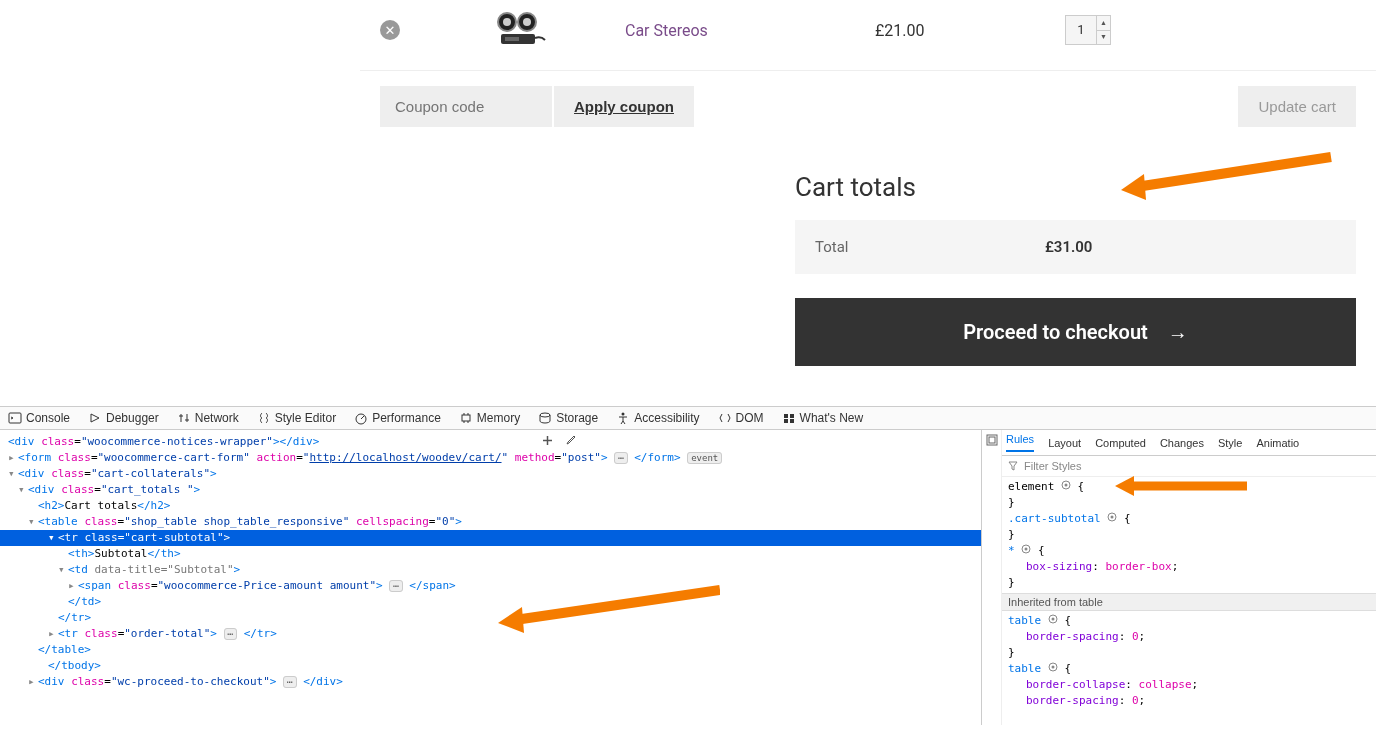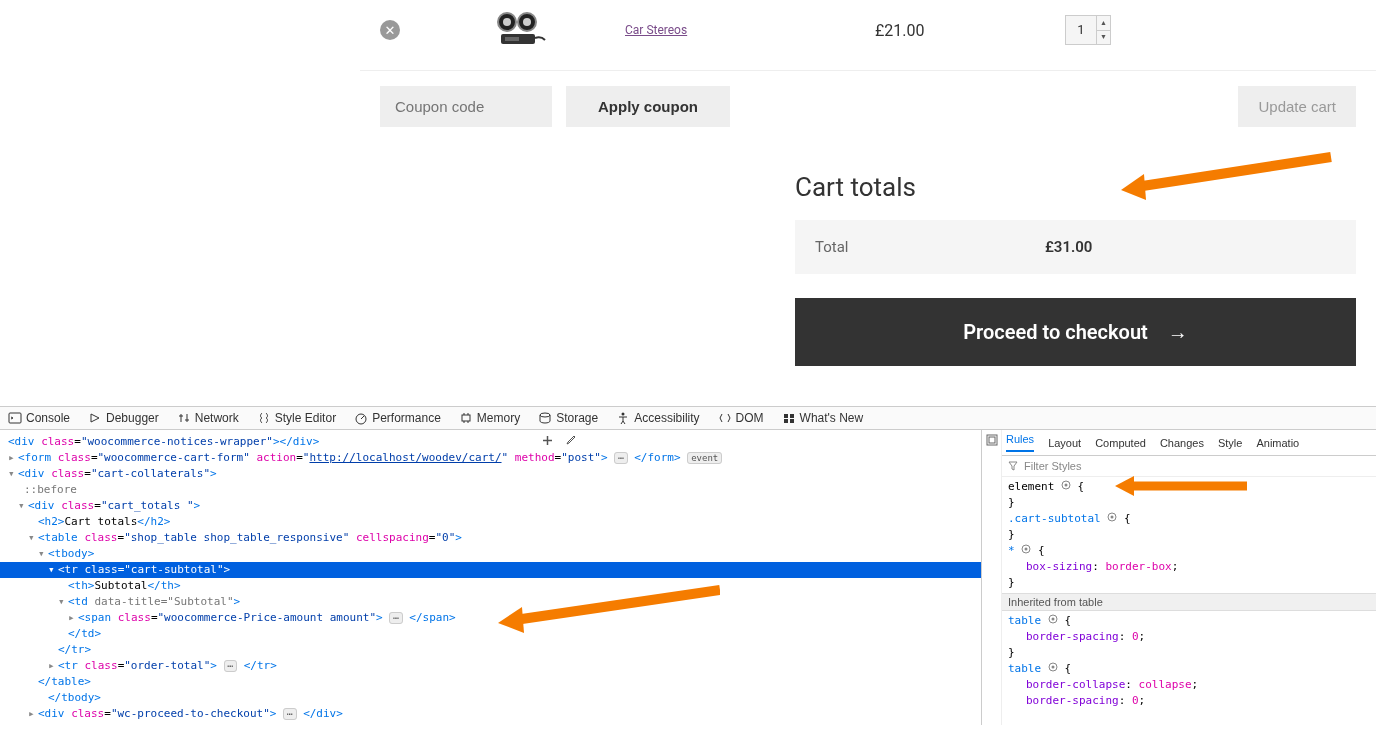--- a/index.html
+++ b/index.html
@@ -2,30 +2,30 @@
 <html><head>
 <meta charset="utf-8">
 <style>
 * { box-sizing: border-box; margin: 0; padding: 0; }
 body { font-family: -apple-system, BlinkMacSystemFont, "Segoe UI", Roboto, sans-serif; font-size: 14px; background: #fff; }
 .top-cart { background: #fff; padding: 0 0 0 360px; }
 .cart-row { display: flex; align-items: center; padding: 10px 20px 20px 20px; border-bottom: 1px solid #eee; }
 .remove-btn { width: 20px; height: 20px; border-radius: 50%; background: #999; color: #fff; display: flex; align-items: center; justify-content: center; font-size: 13px; cursor: pointer; margin-right: 90px; }
 .thumb { width: 60px; height: 40px; margin-right: 75px; display: flex; align-items: center; justify-content: center; }
 .thumb svg { width: 55px; height: 40px; }
-.product-link { color: #7a4c8a; text-decoration: underline; font-size: 12px; margin-right: 150px; width: 100px; }
+.product-link { color: #7a4c8a; font-size: 16px; margin-right: 150px; width: 100px; }
 .price { color: #333; font-size: 16px; margin-right: 120px; width: 70px; }
 .qty-box { display: flex; align-items: stretch; border: 1px solid #ccc; background: #f5f5f5; height: 30px; }
 .qty-val { width: 30px; text-align: center; line-height: 28px; font-size: 13px; color: #333; }
 .qty-spin { width: 14px; display: flex; flex-direction: column; border-left: 1px solid #ccc; }
 .qty-spin div { flex: 1; display: flex; align-items: center; justify-content: center; font-size: 7px; color: #555; border-bottom: 1px solid #ccc; cursor: pointer; }
 .qty-spin div:last-child { border-bottom: none; }
 .actions-row { display: flex; padding: 15px 20px; align-items: center; }
 .coupon-input { background: #eee; border: none; padding: 12px 15px; font-size: 15px; color: #999; width: 172px; }
-.apply-btn { background: #eee; border: none; padding: 12px 32px; font-size: 15px; font-weight: 600; color: #333; cursor: pointer; margin-left: 14px; }
+.apply-btn { background: #eee; border: none; padding: 12px 20px; font-size: 15px; font-weight: 600; color: #333; cursor: pointer; margin-left: 2px; text-decoration: underline; }
 .update-btn { background: #eee; border: none; padding: 12px 20px; font-size: 15px; color: #999; margin-left: auto; cursor: pointer; }
 .totals-wrap { padding: 30px 20px 40px 435px; position: relative; }
 .totals-title { font-size: 26px; color: #333; margin-bottom: 18px; font-weight: 400; }
 .totals-row { display: flex; background: #f5f5f5; padding: 18px 20px; }
 .totals-label { color: #666; font-size: 15px; width: 230px; }
 .totals-value { color: #333; font-weight: 600; font-size: 15px; }
 .checkout-btn { background: #333; color: #fff; padding: 22px; text-align: center; font-size: 20px; font-weight: 600; margin-top: 24px; cursor: pointer; display: flex; align-items: center; justify-content: center; gap: 20px; }
 .arrow-anno { position: absolute; pointer-events: none; }
 .arrow1 { top: 10px; right: 40px; }
 .arrow-svg { width: 220px; height: 50px; }
@@ -196,25 +196,23 @@
         <svg viewBox="0 0 13 13">
             <path d="M6.5 2 L6.5 11 M2 6.5 L11 6.5" stroke="#555" stroke-width="1.5"></path>
           </svg>
         <svg viewBox="0 0 13 13">
             <path d="M10 2 L11 3 L5 9 L3 10 L4 8 Z" fill="none" stroke="#555"></path>
           </svg>
       </div>
       <div class="dom-line" style="padding-left:8px"><span class="t-blue">&lt;div</span> <span class="t-attr">class</span>=<span class="t-attrv">"woocommerce-notices-wrapper"</span><span class="t-blue">&gt;&lt;/div&gt;</span></div>
       <div class="dom-line" style="padding-left:8px"><span class="twisty">▸</span><span class="t-blue">&lt;form</span> <span class="t-attr">class</span>=<span class="t-attrv">"woocommerce-cart-form"</span> <span class="t-attr">action</span>=<span class="t-attrv">"<u>http://localhost/woodev/cart/</u>"</span> <span class="t-attr">method</span>=<span class="t-attrv">"post"</span><span class="t-blue">&gt;</span> <span class="pill">⋯</span> <span class="t-blue">&lt;/form&gt;</span> <span class="pill">event</span></div>
       <div class="dom-line" style="padding-left:8px"><span class="twisty">▾</span><span class="t-blue">&lt;div</span> <span class="t-attr">class</span>=<span class="t-attrv">"cart-collaterals"</span><span class="t-blue">&gt;</span></div>
-      <div class="dom-line" style="padding-left:24px"><span class="t-gray">::before</span></div>
       <div class="dom-line" style="padding-left:18px"><span class="twisty">▾</span><span class="t-blue">&lt;div</span> <span class="t-attr">class</span>=<span class="t-attrv">"cart_totals "</span><span class="t-blue">&gt;</span></div>
       <div class="dom-line" style="padding-left:38px"><span class="t-blue">&lt;h2&gt;</span>Cart totals<span class="t-blue">&lt;/h2&gt;</span></div>
       <div class="dom-line" style="padding-left:28px"><span class="twisty">▾</span><span class="t-blue">&lt;table</span> <span class="t-attr">class</span>=<span class="t-attrv">"shop_table shop_table_responsive"</span> <span class="t-attr">cellspacing</span>=<span class="t-attrv">"0"</span><span class="t-blue">&gt;</span></div>
-      <div class="dom-line" style="padding-left:38px"><span class="twisty">▾</span><span class="t-blue">&lt;tbody&gt;</span></div>
       <div class="dom-line sel" style="padding-left:48px"><span class="twisty" style="color:#fff">▾</span><span class="t-blue">&lt;tr</span> <span class="t-attr">class</span>=<span class="t-attrv">"cart-subtotal"</span><span class="t-blue">&gt;</span></div>
       <div class="dom-line" style="padding-left:68px"><span class="t-blue">&lt;th&gt;</span>Subtotal<span class="t-blue">&lt;/th&gt;</span></div>
       <div class="dom-line" style="padding-left:58px"><span class="twisty">▾</span><span class="t-blue">&lt;td</span> <span class="t-gray">data-title="Subtotal"</span><span class="t-blue">&gt;</span></div>
       <div class="dom-line" style="padding-left:68px"><span class="twisty">▸</span><span class="t-blue">&lt;span</span> <span class="t-attr">class</span>=<span class="t-attrv">"woocommerce-Price-amount amount"</span><span class="t-blue">&gt;</span> <span class="pill">⋯</span> <span class="t-blue">&lt;/span&gt;</span></div>
       <div class="dom-line" style="padding-left:68px"><span class="t-blue">&lt;/td&gt;</span></div>
       <div class="dom-line" style="padding-left:58px"><span class="t-blue">&lt;/tr&gt;</span></div>
       <div class="dom-line" style="padding-left:48px"><span class="twisty">▸</span><span class="t-blue">&lt;tr</span> <span class="t-attr">class</span>=<span class="t-attrv">"order-total"</span><span class="t-blue">&gt;</span> <span class="pill">⋯</span> <span class="t-blue">&lt;/tr&gt;</span></div>
       <div class="dom-line" style="padding-left:38px"><span class="t-blue">&lt;/table&gt;</span></div>
       <div class="dom-line" style="padding-left:48px"><span class="t-blue">&lt;/tbody&gt;</span></div>
       <div class="dom-line" style="padding-left:28px"><span class="twisty">▸</span><span class="t-blue">&lt;div</span> <span class="t-attr">class</span>=<span class="t-attrv">"wc-proceed-to-checkout"</span><span class="t-blue">&gt;</span> <span class="pill">⋯</span> <span class="t-blue">&lt;/div&gt;</span></div>

